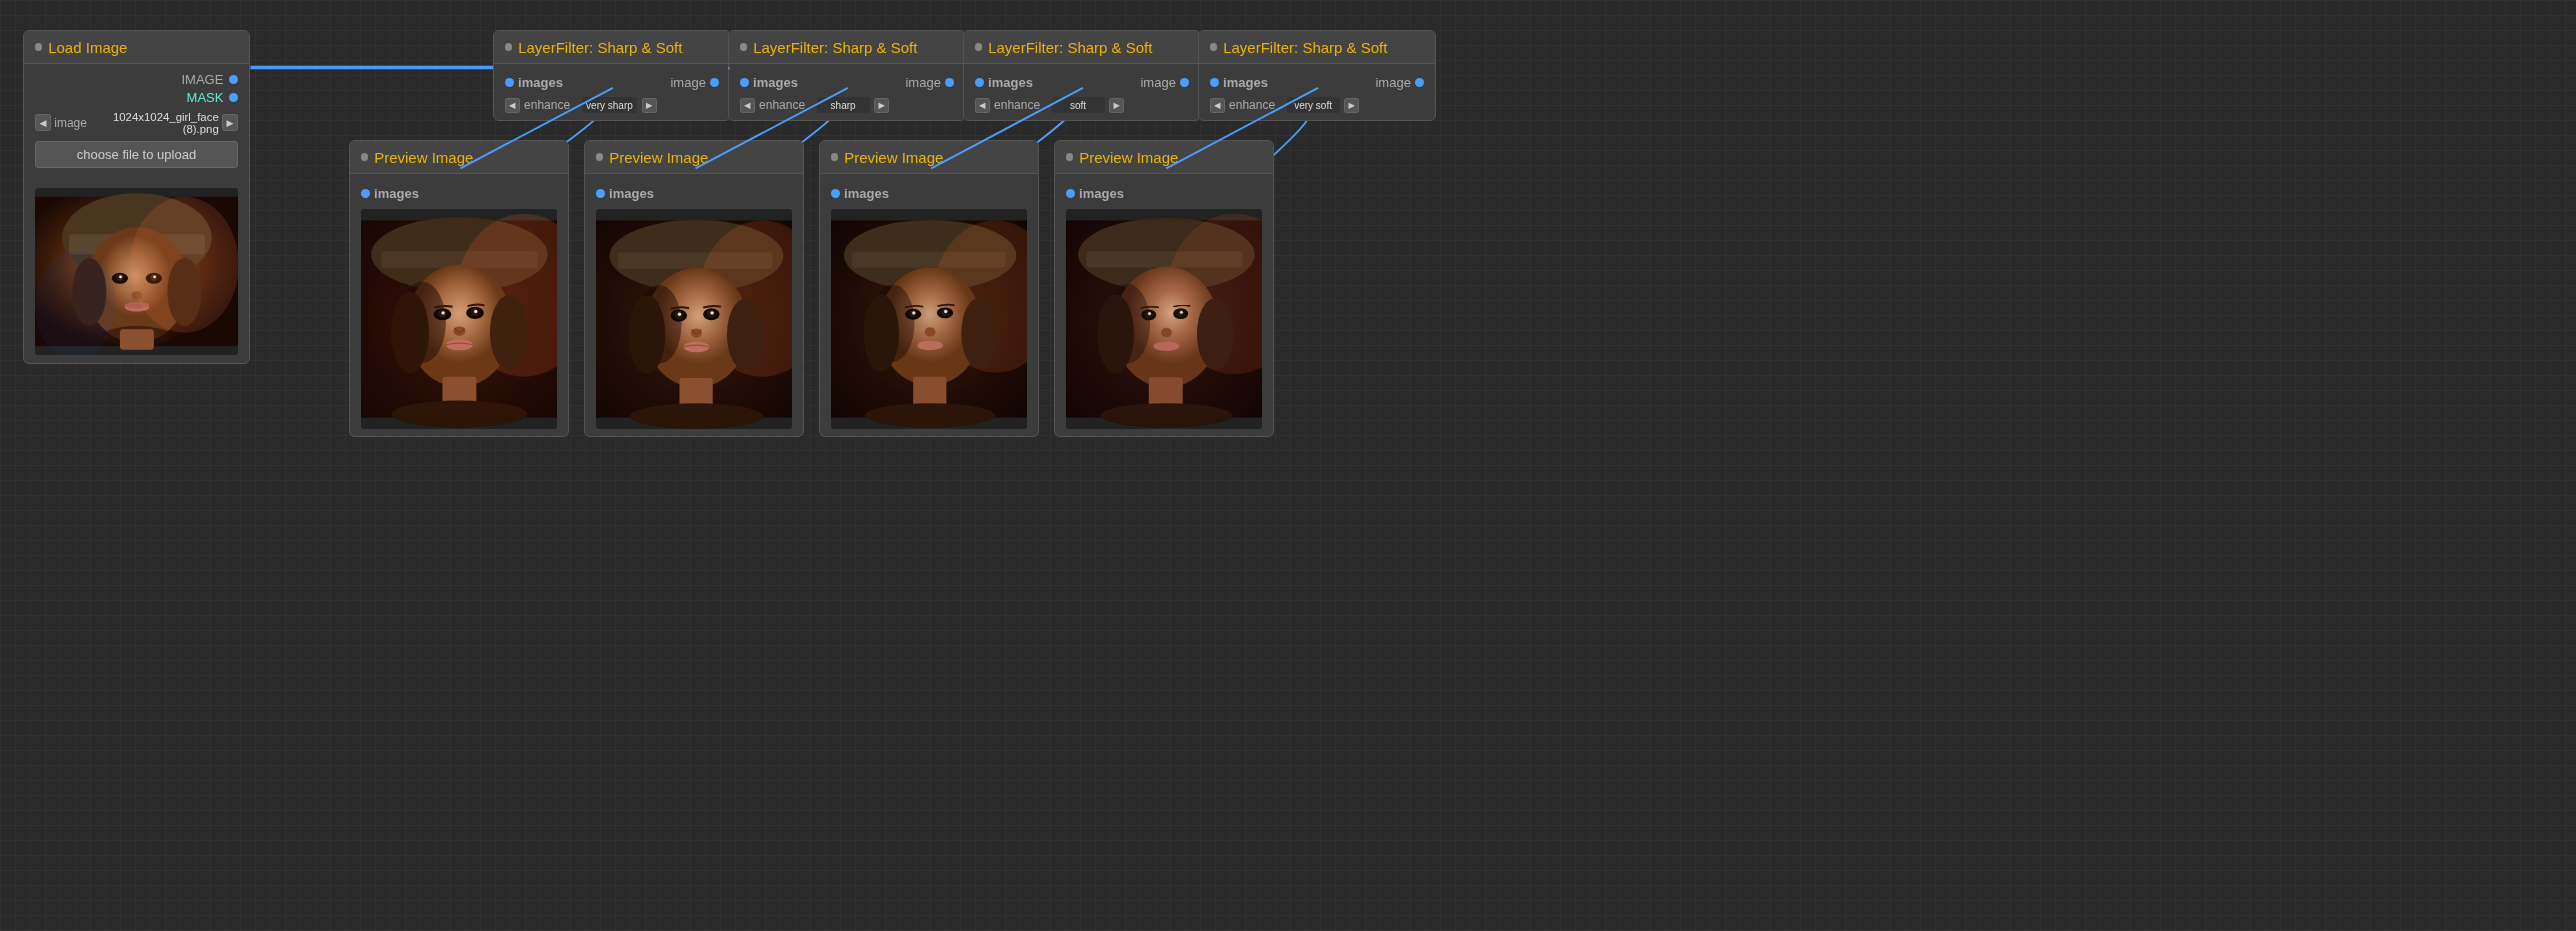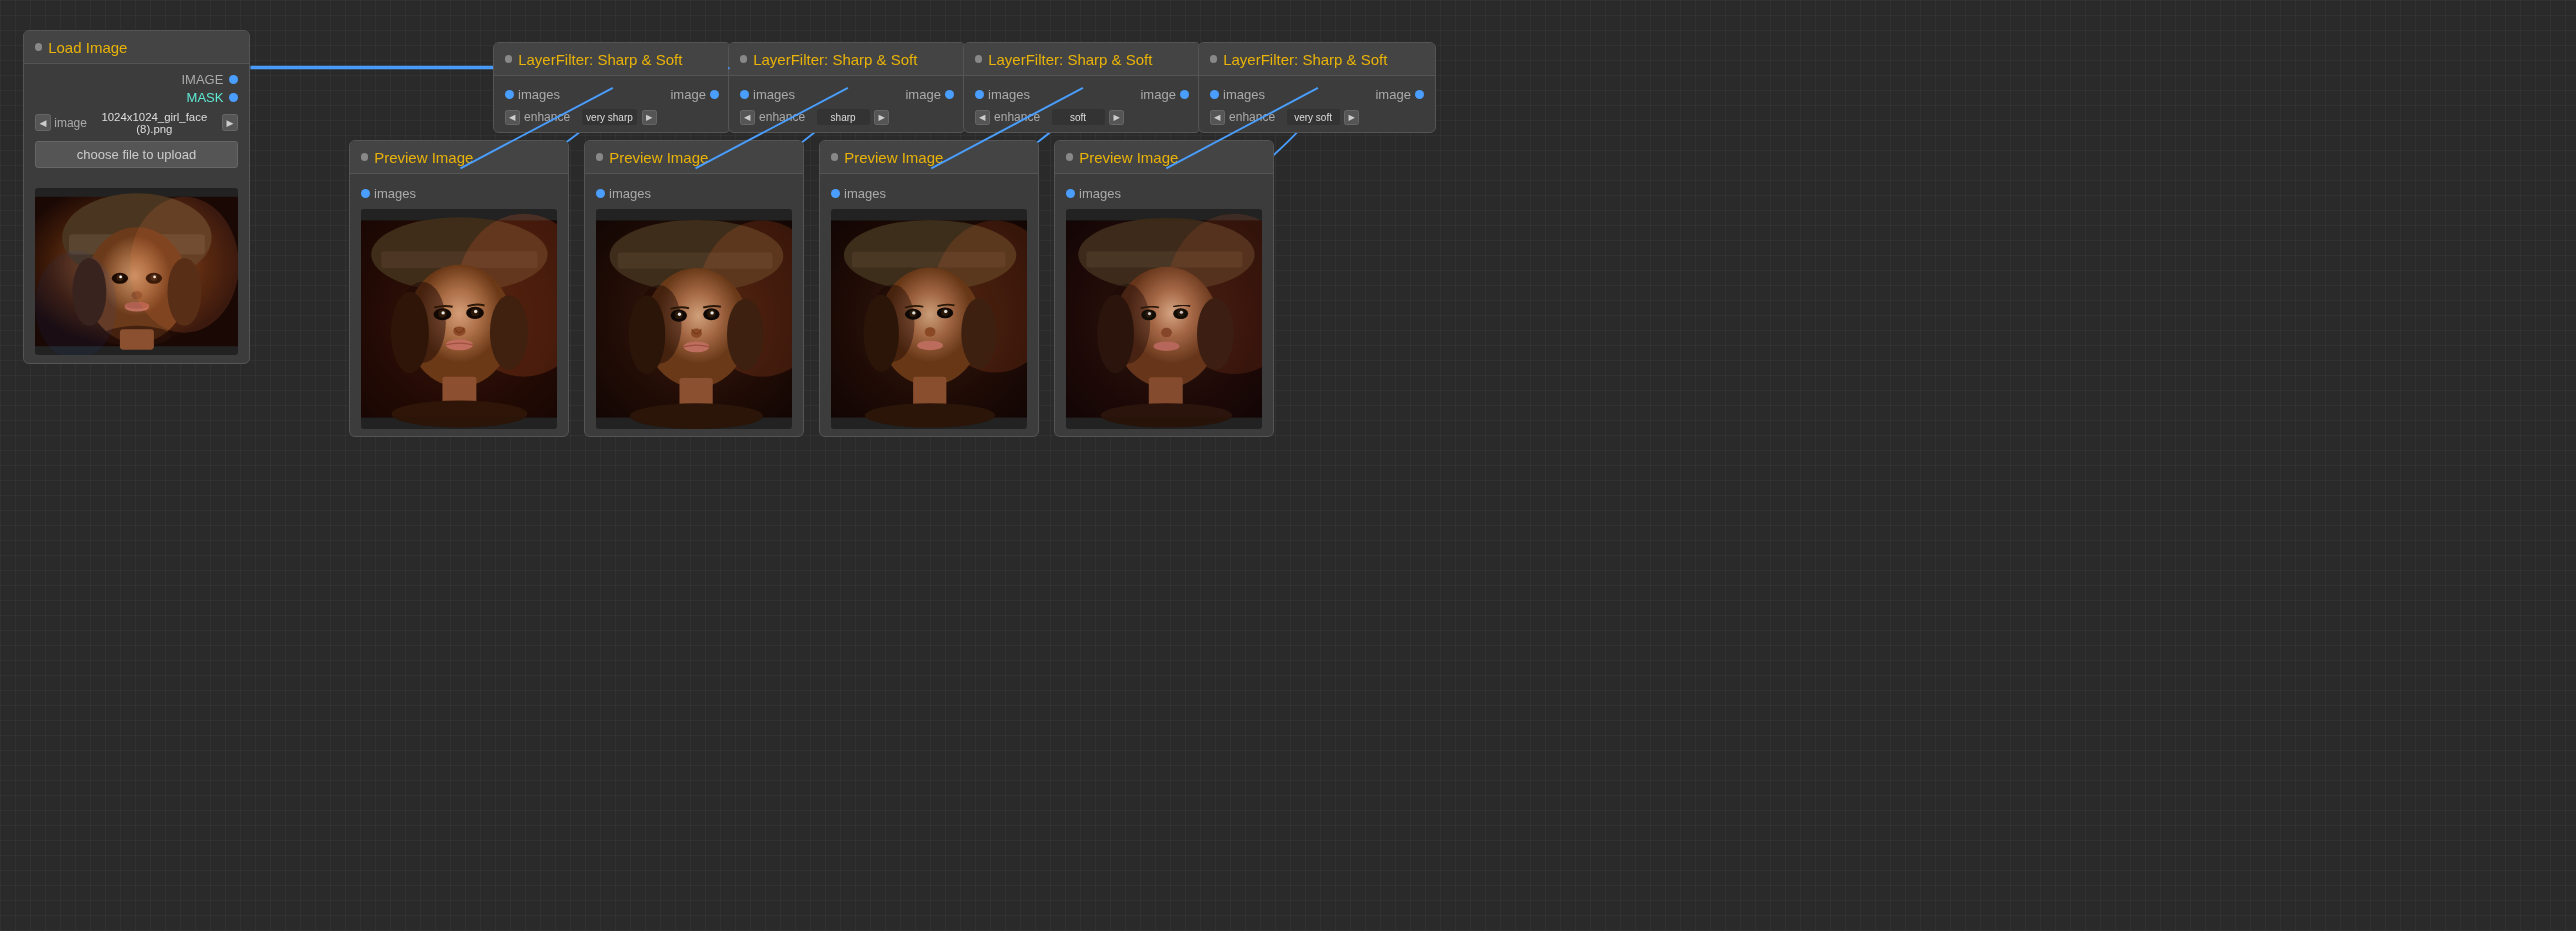--- a/index.html
+++ b/index.html
@@ -110,21 +110,21 @@
     .nav-label {
       color: #aaa;
       font-size: 12px;
       flex-shrink: 0;
     }
 
     .nav-filename {
       color: #ddd;
       font-size: 11.4px;
       flex: 1;
-      text-align: center;
+      text-align: right;
     }
 
     .upload-btn {
       width: 100%;
       padding: 5.3px;
       background: #555;
       border: 0.8px solid #666;
       border-radius: 3px;
       color: #ccc;
       font-size: 13px;
@@ -137,21 +137,20 @@
       width: 100%;
       height: 167px;
       border-radius: 3px;
       overflow: hidden;
       background: #222;
     }
 
     
     .layer-filter-node {
       width: 238px;
-      margin-top: 12px;
     }
 
     .lf-row {
       display: flex;
       align-items: center;
       justify-content: space-between;
       padding: 3px 0;
     }
 
     .lf-left {
@@ -164,20 +163,21 @@
       display: flex;
       align-items: center;
       gap: 4.5px;
       color: #aaa;
       font-size: 13px;
     }
 
     .lf-label {
       color: #aaa;
       font-size: 13px;
+      font-weight: bold;
     }
 
     .enhance-row {
       display: flex;
       align-items: center;
       gap: 4.5px;
       margin-top: 4.5px;
     }
 
     .enhance-label {

